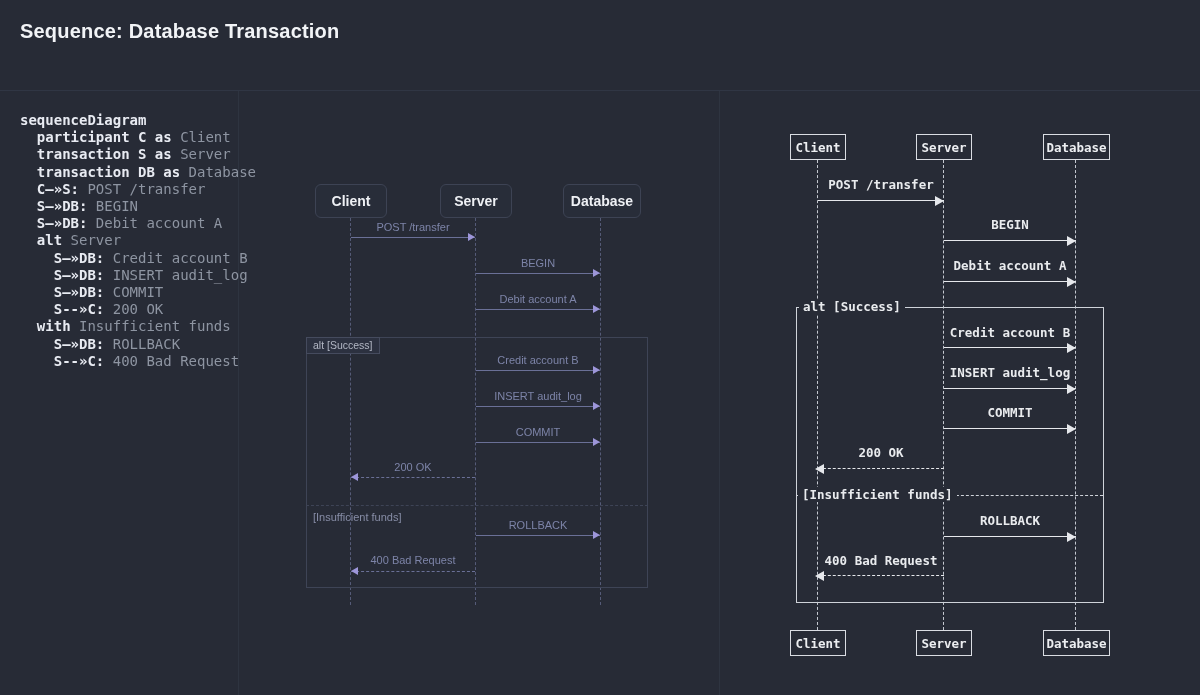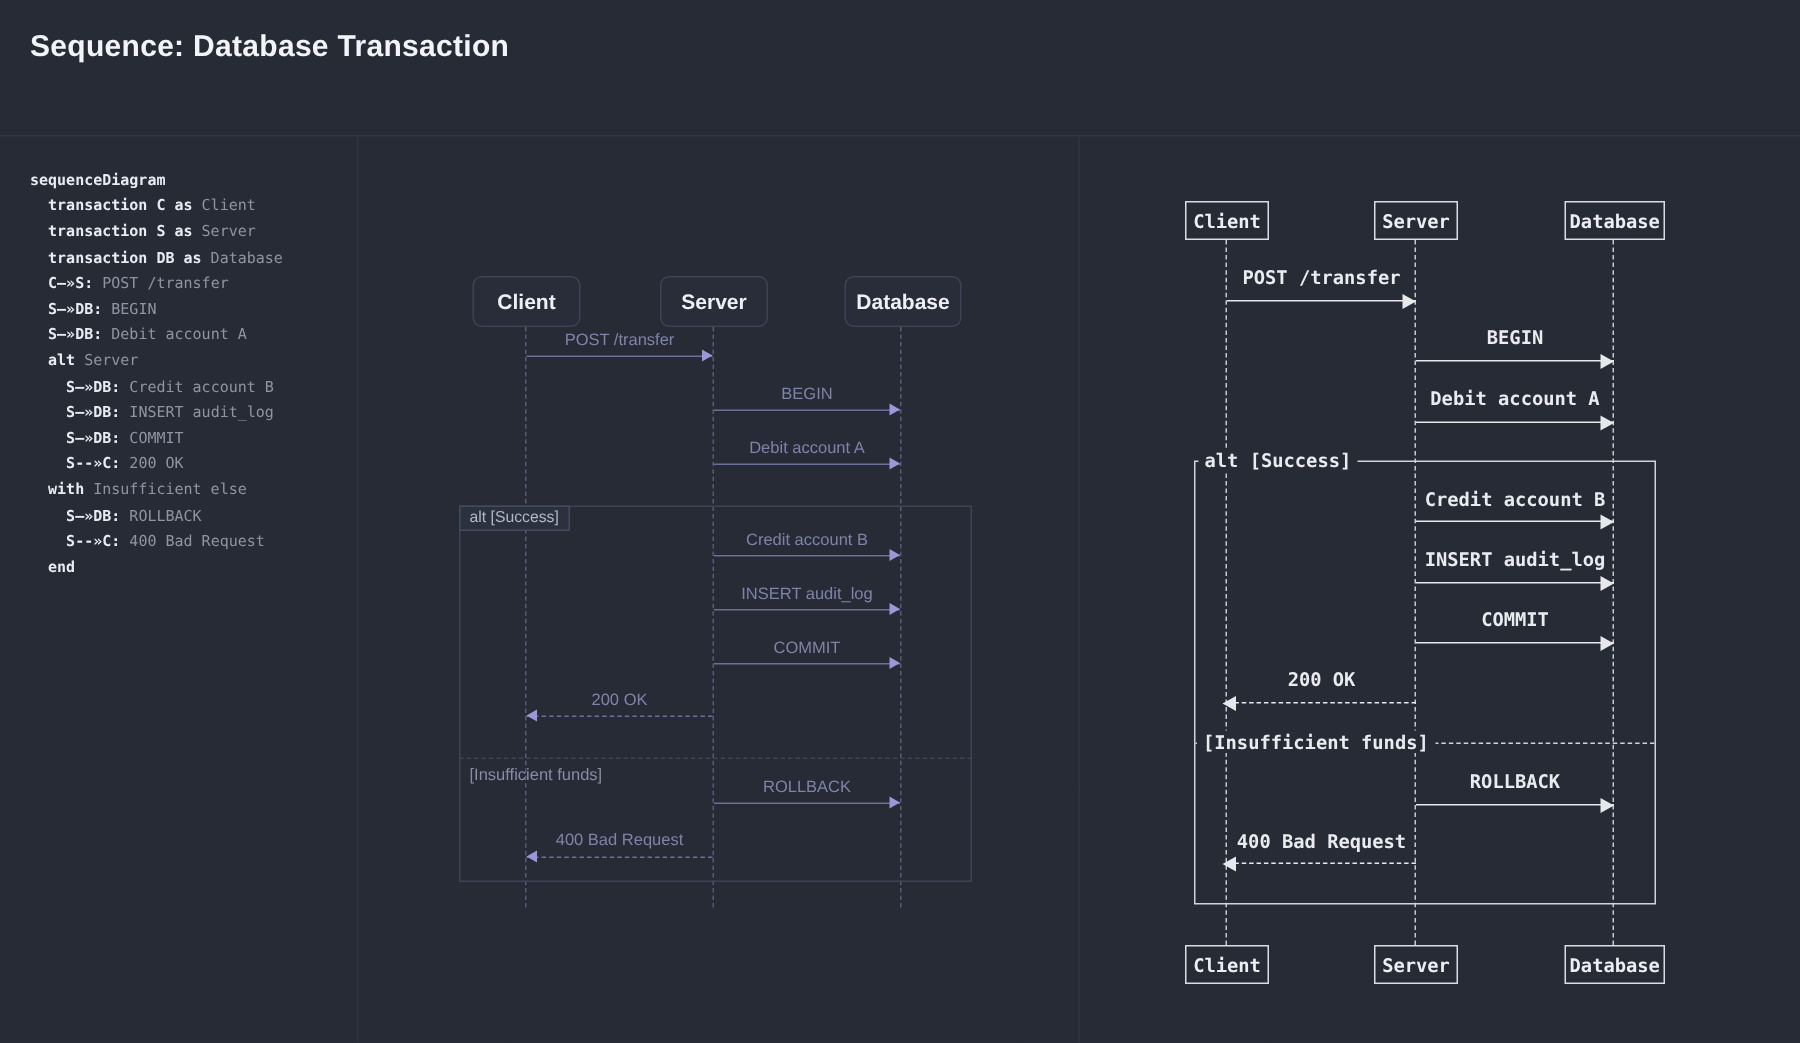--- a/index.html
+++ b/index.html
@@ -9,21 +9,21 @@
   
   .page-title{position:absolute;left:20px;top:20px;font-size:20px;font-weight:700;
               color:#f2f4f7;letter-spacing:.2px;}
   .page-subtitle{position:absolute;left:20px;top:54px;font-size:14px;color:#949aa7;}
   .header-divider{position:absolute;left:0;top:90px;width:1200px;height:0;
                   border-top:1px solid #303644;}
   .v-divider{position:absolute;top:91px;height:604px;width:0;border-left:1px solid #2e3440;}
 
   
   .code-block{position:absolute;left:20px;top:112px;font-family:"DejaVu Sans Mono",monospace;
-              font-size:10px;line-height:17.2px;}
+              font-size:14px;line-height:17.2px;}
   .code-line{white-space:pre;}
   .code-line .kw{color:#e8ebf2;font-weight:700;}
   .code-line .val{color:#8e95a2;}
 
   
   .m-actor{position:absolute;height:34px;background:#282d39;border:1px solid #3d4354;
            border-radius:6px;box-sizing:border-box;display:flex;align-items:center;
            justify-content:center;font-size:14px;font-weight:700;color:#eef0f4;}
   .m-life{position:absolute;width:0;border-left:1px dashed #555b78;}
   .m-label{position:absolute;transform:translateX(-50%);font-size:11px;color:#7d84a8;
@@ -67,35 +67,34 @@
 
 <div id="stage">
 
   <div class="page-title">Sequence: Database Transaction</div>
   <div class="header-divider"></div>
   <div class="v-divider" style="left:238px;"></div>
   <div class="v-divider" style="left:719px;"></div>
 
   <div class="code-block">
     <div class="code-line"><span class="kw">sequenceDiagram</span><span class="val"></span></div>
-    <div class="code-line"><span class="kw">  transaction C as</span><span class="val"> Client</span></div>
+    <div class="code-line"><span class="kw">  participant C as</span><span class="val"> Client</span></div>
     <div class="code-line"><span class="kw">  transaction S as</span><span class="val"> Server</span></div>
     <div class="code-line"><span class="kw">  transaction DB as</span><span class="val"> Database</span></div>
     <div class="code-line"><span class="kw">  C—»S:</span><span class="val"> POST /transfer</span></div>
     <div class="code-line"><span class="kw">  S—»DB:</span><span class="val"> BEGIN</span></div>
     <div class="code-line"><span class="kw">  S—»DB:</span><span class="val"> Debit account A</span></div>
     <div class="code-line"><span class="kw">  alt</span><span class="val"> Server</span></div>
     <div class="code-line"><span class="kw">    S—»DB:</span><span class="val"> Credit account B</span></div>
     <div class="code-line"><span class="kw">    S—»DB:</span><span class="val"> INSERT audit_log</span></div>
     <div class="code-line"><span class="kw">    S—»DB:</span><span class="val"> COMMIT</span></div>
     <div class="code-line"><span class="kw">    S--»C:</span><span class="val"> 200 OK</span></div>
-    <div class="code-line"><span class="kw">  with</span><span class="val"> Insufficient else</span></div>
+    <div class="code-line"><span class="kw">  with</span><span class="val"> Insufficient funds</span></div>
     <div class="code-line"><span class="kw">    S—»DB:</span><span class="val"> ROLLBACK</span></div>
     <div class="code-line"><span class="kw">    S--»C:</span><span class="val"> 400 Bad Request</span></div>
-    <div class="code-line"><span class="kw">  end</span><span class="val"></span></div>
   </div>
 
   <div>
 
     <div class="m-life" style="left:350px;top:218px;height:387px;"></div>
     <div class="m-life" style="left:475px;top:218px;height:387px;"></div>
     <div class="m-life" style="left:600px;top:218px;height:387px;"></div>
 
     <div class="m-actor" style="left:315px;top:184px;width:72px;">Client</div>
     <div class="m-actor" style="left:440px;top:184px;width:72px;">Server</div>

